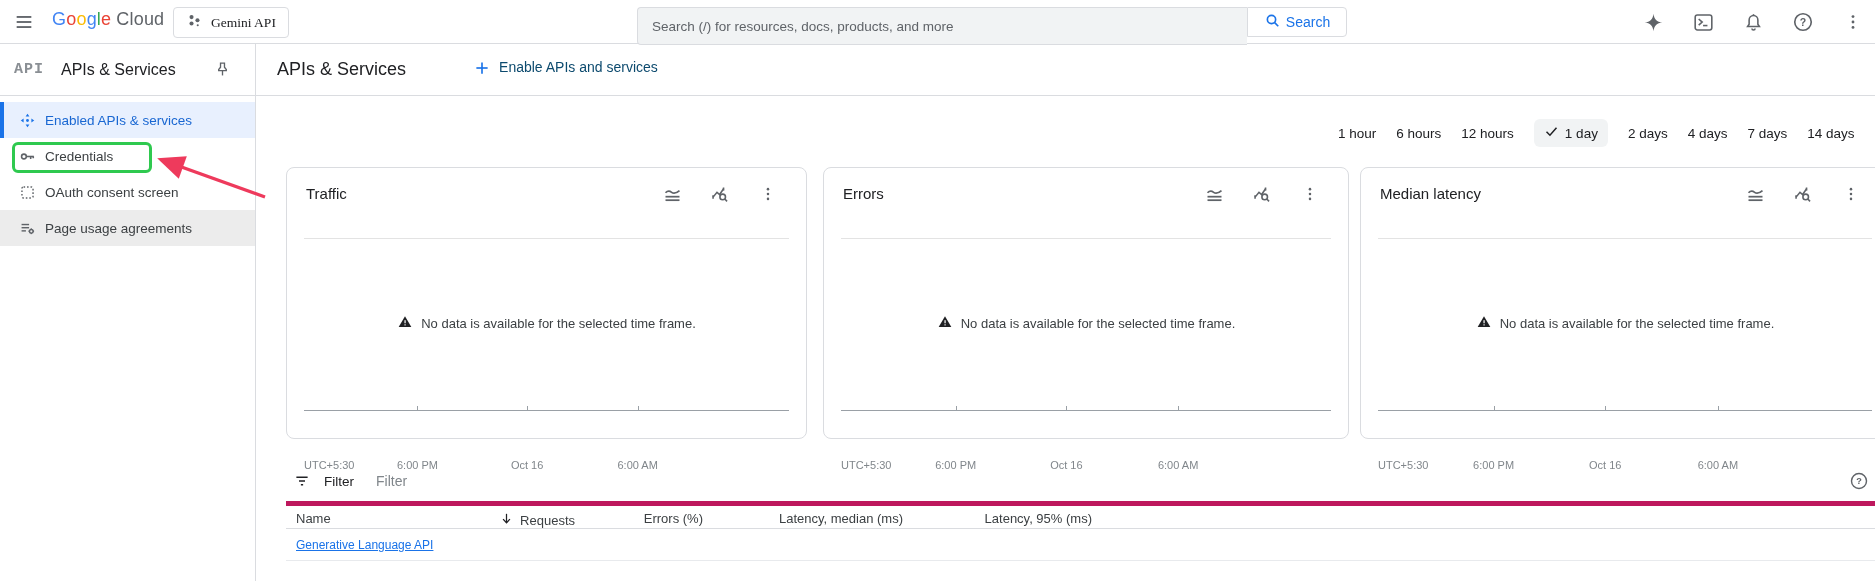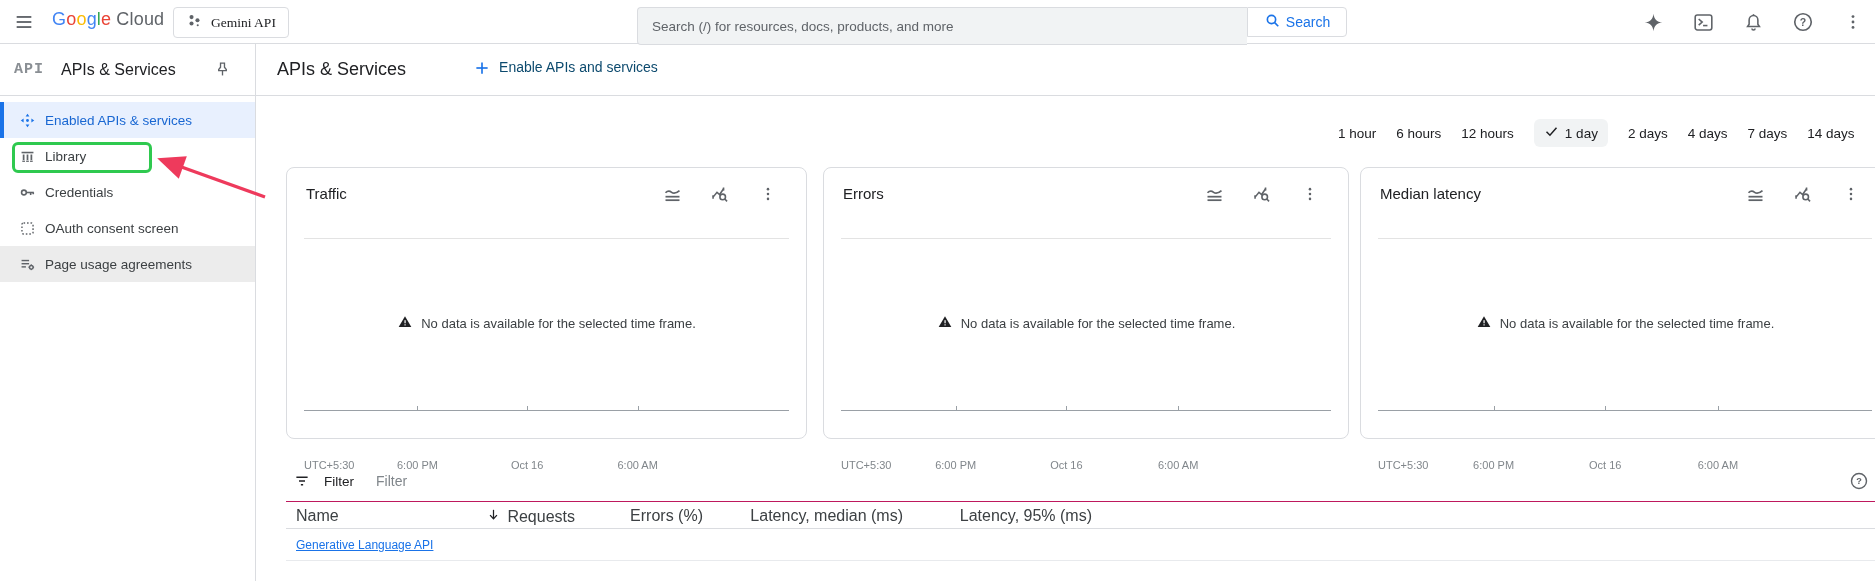--- a/index.html
+++ b/index.html
@@ -64,21 +64,21 @@
   .axlabel.l1 { left:23.4%; transform:translateX(-50%); }
   .axlabel.l2 { left:46%; transform:translateX(-50%); }
   .axlabel.l3 { left:68.8%; transform:translateX(-50%); }
 
   
   .filterrow { position:absolute; left:286px; top:463px; width:1589px; height:36px; display:flex; align-items:center; }
   .filter-label { font-size:13.5px; font-weight:500; color:#202124; margin-left:10px; }
   .filter-input { border:none; outline:none; font-size:14px; color:#202124; margin-left:22px; width:300px; font-family:inherit; }
   .filter-input::placeholder { color:#80868b; }
   .filter-help { position:absolute; right:6px; top:8px; width:20px; height:20px; cursor:pointer; }
-  .thead { position:absolute; left:286px; top:501px; width:1589px; height:28px; border-top:1px solid #be185d; border-bottom:1px solid #dadce0; font-size:16px; font-weight:500; color:#3c4043; }
+  .thead { position:absolute; left:286px; top:501px; width:1589px; height:28px; border-top:5px solid #be185d; border-bottom:1px solid #dadce0; font-size:13px; font-weight:500; color:#3c4043; }
   .th { position:absolute; top:5px; }
   .th.name { left:10px; }
   .th.num { text-align:right; }
   .th.requests { left:139px; width:150px; display:flex; justify-content:flex-end; align-items:center; gap:6px; }
   .th.errors { left:267px; width:150px; }
   .th.latmed { left:417px; width:200px; }
   .th.lat95 { left:606px; width:200px; }
   .trow { position:absolute; left:286px; top:530px; width:1589px; height:31px; border-bottom:1px solid #e8eaed; display:flex; align-items:center; }
   .api-link { margin-left:10px; font-size:12px; color:#1a73e8; text-decoration:underline; cursor:pointer; }
 </style>
@@ -181,34 +181,20 @@
         <span class="sbicon">
           <svg width="19" height="19" viewBox="0 0 24 24" fill="#1a73e8">
               <circle cx="12" cy="12" r="1.8"></circle>
               <path d="M12 3.5l2.4 3.6H9.6z"></path>
               <path d="M12 20.5l-2.4-3.6h4.8z"></path>
               <path d="M3.5 12l3.6-2.4v4.8z"></path>
               <path d="M20.5 12l-3.6 2.4V9.6z"></path>
             </svg>
         </span>
         <span>Enabled APIs &amp; services</span>
-      </div>
-      <div class="sb-item">
-        <span class="sbicon">
-          <svg width="19" height="19" viewBox="0 0 24 24" fill="#5f6368">
-              <rect x="4.5" y="6" width="15" height="2"></rect>
-              <rect x="6" y="9.5" width="2.2" height="7"></rect>
-              <rect x="10.9" y="9.5" width="2.2" height="7"></rect>
-              <rect x="15.8" y="9.5" width="2.2" height="7"></rect>
-              <rect x="5.4" y="17.2" width="3.4" height="1.6"></rect>
-              <rect x="10.3" y="17.2" width="3.4" height="1.6"></rect>
-              <rect x="15.2" y="17.2" width="3.4" height="1.6"></rect>
-            </svg>
-        </span>
-        <span>Library</span>
       </div>
       <div class="sb-item">
         <span class="sbicon">
           <svg width="19" height="19" viewBox="0 0 24 24" fill="none" stroke="#5f6368" stroke-width="2">
               <circle cx="7.5" cy="12" r="3"></circle>
               <line x1="10.5" y1="12" x2="20" y2="12"></line>
               <line x1="16" y1="12" x2="16" y2="15.2"></line>
               <line x1="19.3" y1="12" x2="19.3" y2="14.2"></line>
             </svg>
         </span>

